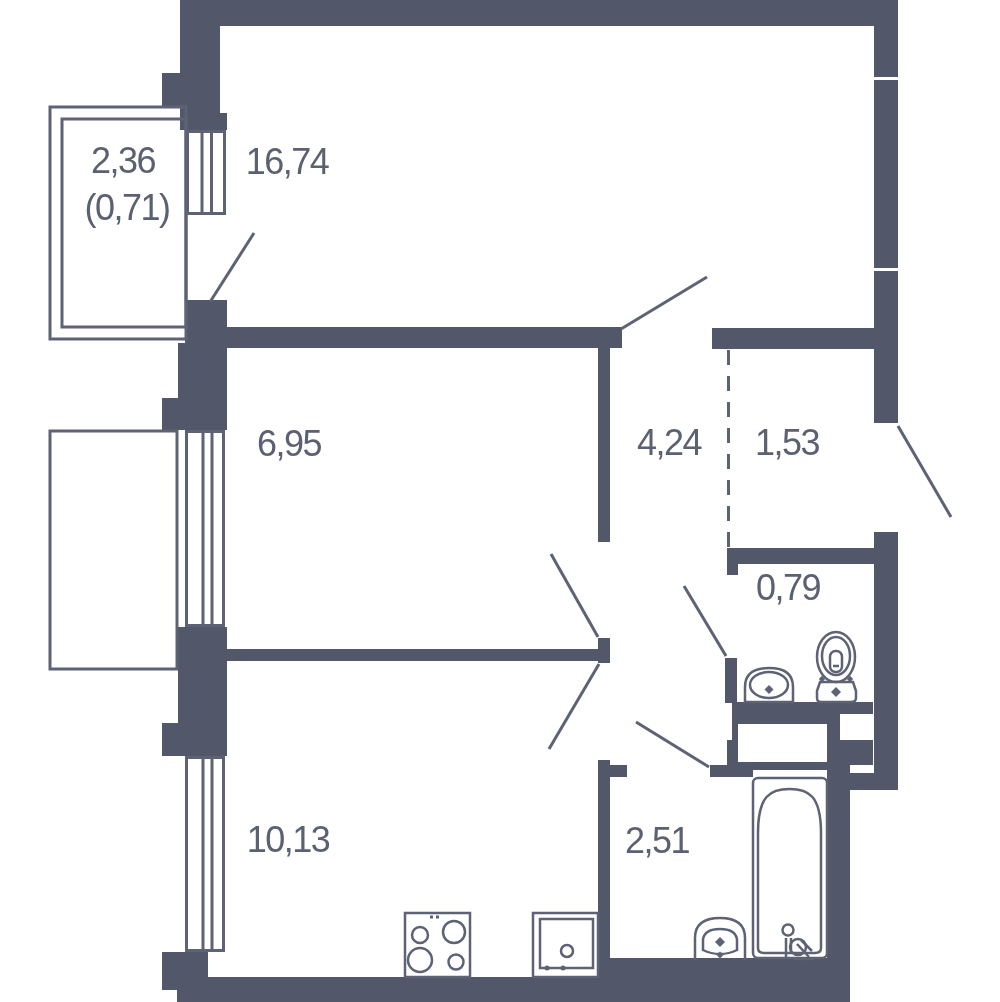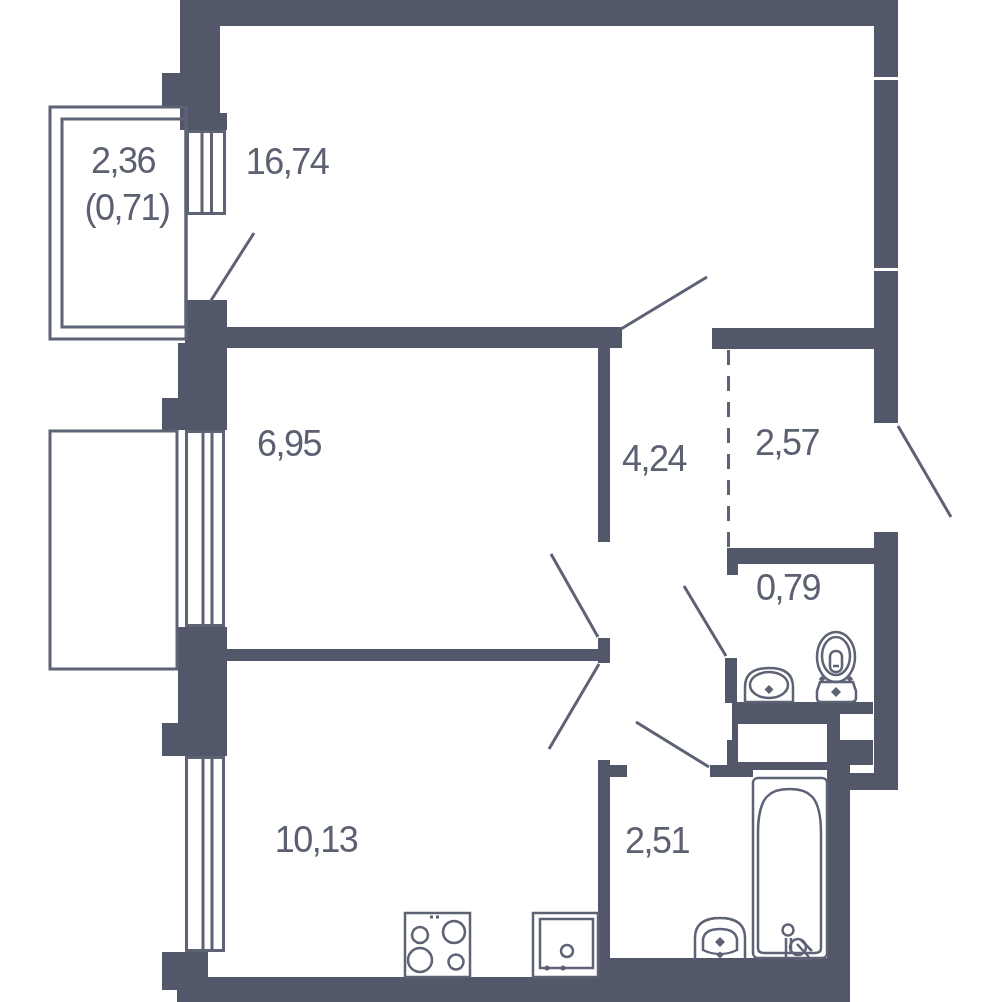--- a/index.html
+++ b/index.html
@@ -172,19 +172,19 @@
       <path class="fill" d="M822 675.8 l3.2 3.2 l-3.2 3.2 l-3.2 -3.2 Z"></path>
       <path class="fill" d="M850 675.8 l3.2 3.2 l-3.2 3.2 l-3.2 -3.2 Z"></path>
       <path class="fill" d="M836 687 l5 5 l-5 5 l-5 -5 Z"></path>
     </g>
   </svg>
 
   <div class="room-label" style="left:123px;top:161px;text-align:center;">2,36</div>
   <div class="room-label" style="left:127px;top:208px;">(0,71)</div>
   <div class="room-label" style="left:268px;top:162px;margin-left:19px;">16,74</div>
   <div class="room-label" style="left:289px;top:444px;">6,95</div>
-  <div class="room-label" style="left:654px;top:443px;margin-top:16px;">4,24</div>
-  <div class="room-label" style="left:787px;top:443px;">2,57</div>
+  <div class="room-label" style="left:669px;top:443px;">4,24</div>
+  <div class="room-label" style="left:787px;top:443px;">1,53</div>
   <div class="room-label" style="left:788px;top:588px;">0,79</div>
-  <div class="room-label" style="left:288px;top:840px;margin-left:28px;">10,13</div>
+  <div class="room-label" style="left:288px;top:840px;">10,13</div>
   <div class="room-label" style="left:657px;top:841px;">2,51</div>
 
 </div>
 
 </body></html>

